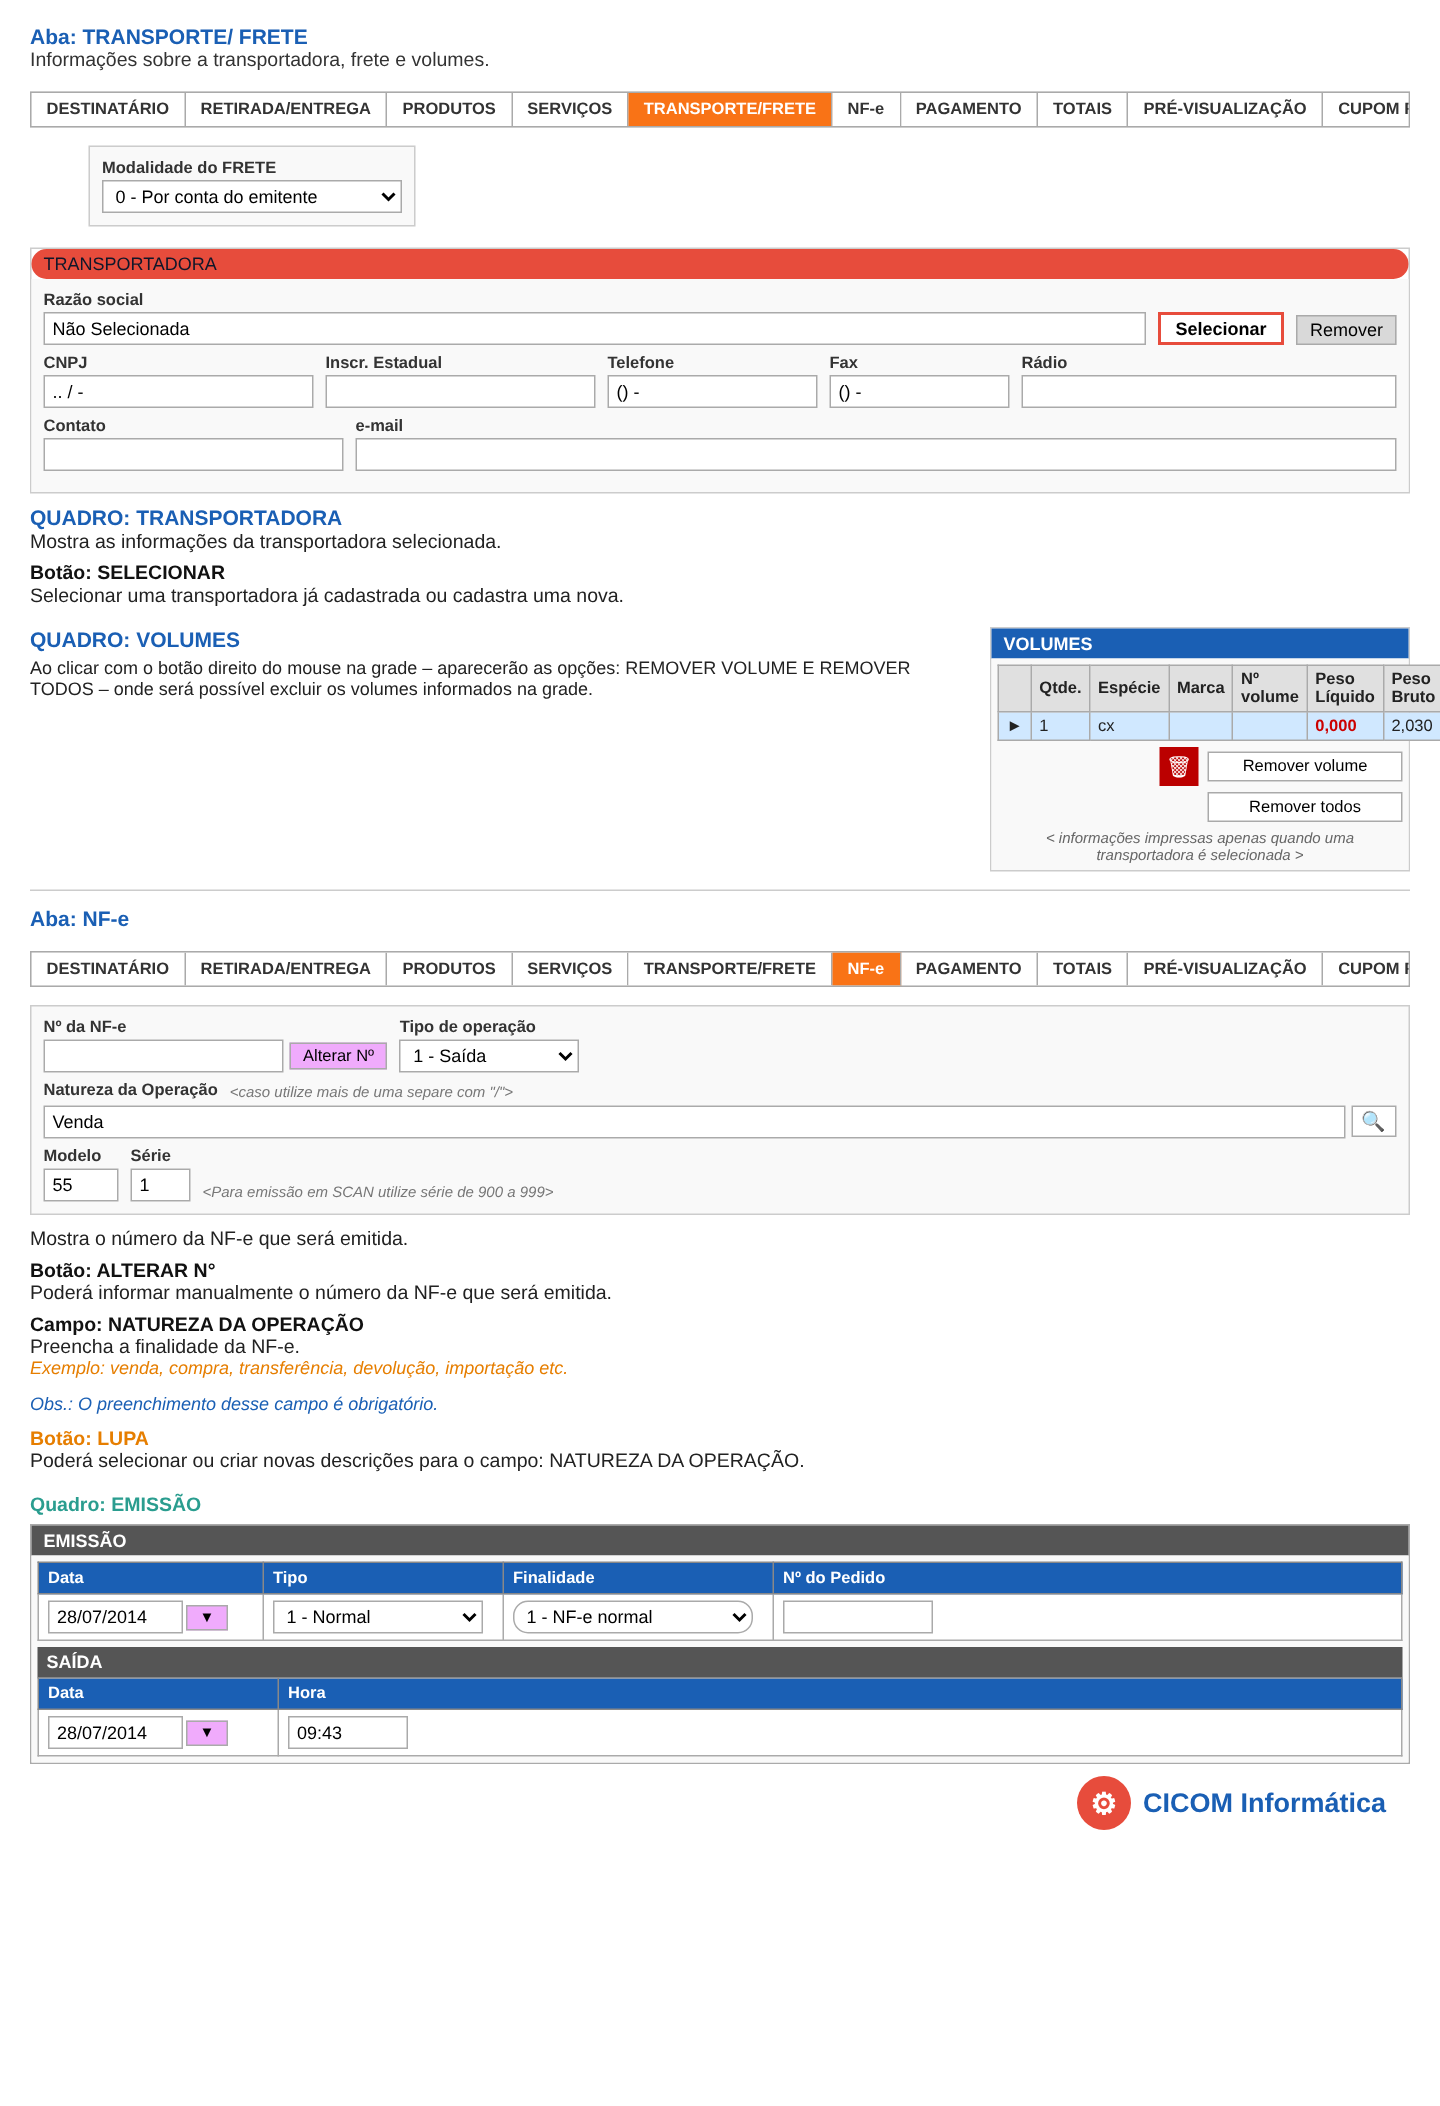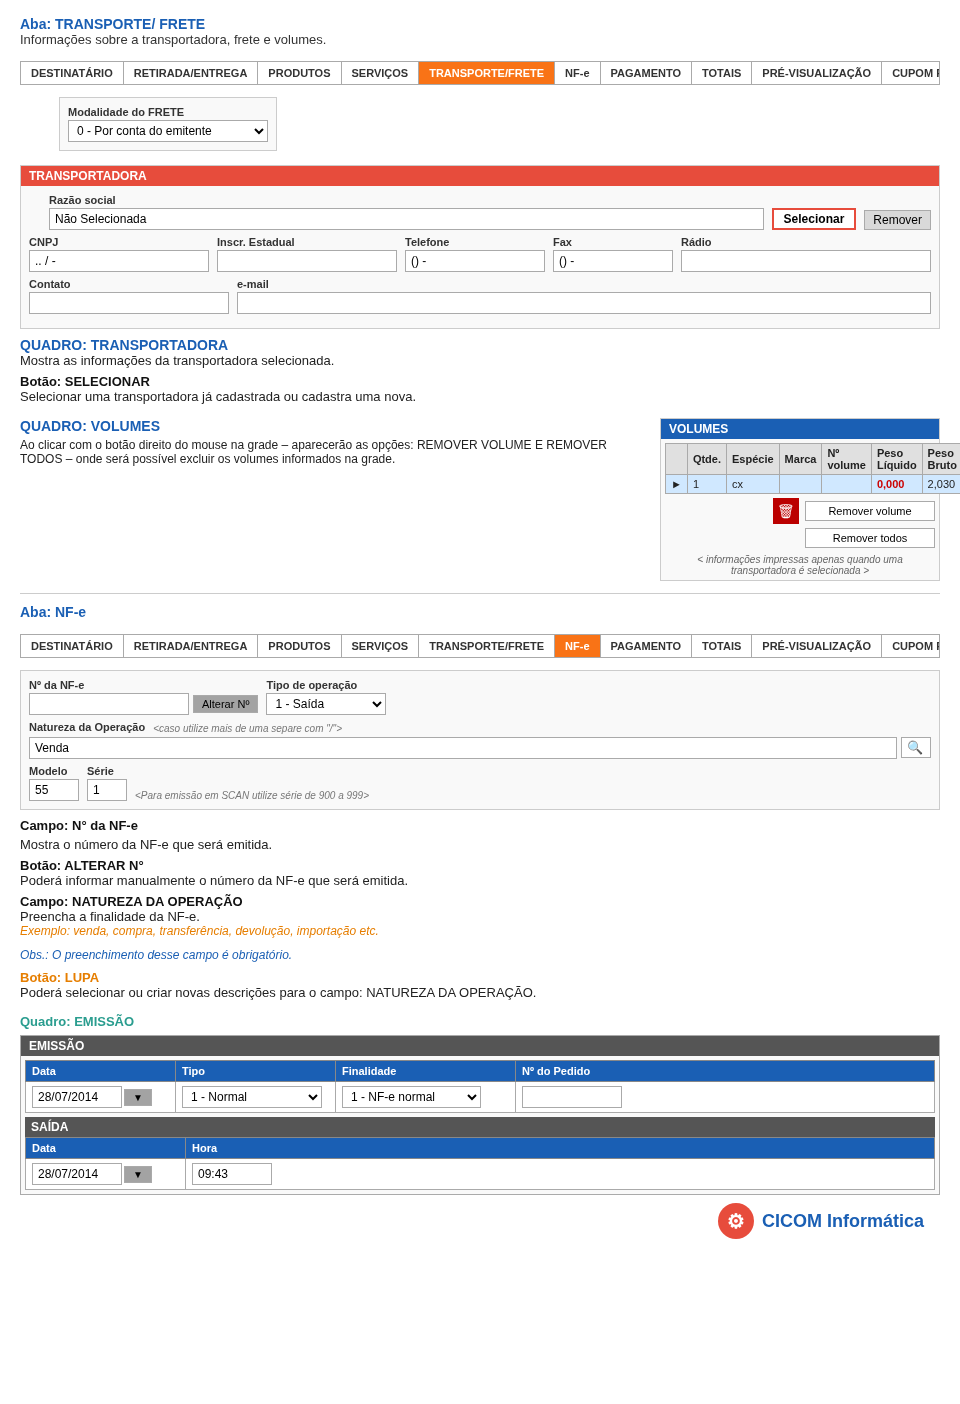--- a/index.html
+++ b/index.html
@@ -35,21 +35,21 @@
     .btn-action { background: #fff; border: 1px solid #aaa; padding: 3px 10px; font-size: 11px; cursor: pointer; width: 130px; text-align: center; }
 
     .italic-orange { color: #e67e00; font-style: italic; font-size: 12px; margin-bottom: 10px; }
     .italic-blue { color: #1a5fb4; font-style: italic; font-size: 12px; }
 
     
     .nfe-panel { border: 1px solid #ccc; padding: 8px; background: #f9f9f9; margin-bottom: 6px; }
     .nfe-row { display: flex; gap: 8px; align-items: flex-end; margin-bottom: 6px; }
     .nfe-field-label { font-size: 11px; font-weight: bold; color: #333; margin-bottom: 2px; }
     .nfe-input { border: 1px solid #aaa; padding: 3px 5px; font-size: 12px; background: #fff; height: 22px; }
-    .btn-alterar { background: #a3a3a3; border: 1px solid #aaa; padding: 2px 8px; font-size: 11px; cursor: pointer; }
+    .btn-alterar { background: #f0abfc; border: 1px solid #aaa; padding: 2px 8px; font-size: 11px; cursor: pointer; }
     .btn-lupa { background: #fff; border: 1px solid #aaa; padding: 2px 6px; font-size: 13px; cursor: pointer; float: right; margin-top: -2px; }
     .natureza-row { margin-bottom: 6px; }
     .natureza-hint { font-size: 10px; color: #777; font-style: italic; }
     .natureza-input { border: 1px solid #aaa; padding: 3px 5px; font-size: 12px; background: #fff; width: calc(100% - 32px); height: 22px; }
     .natureza-wrap { display: flex; align-items: center; gap: 4px; }
     .modelo-serie-row { display: flex; gap: 8px; align-items: flex-end; }
 
     
     .emissao-table { border-collapse: collapse; width: 100%; font-size: 12px; }
     .emissao-table th { background: #1a5fb4; color: #fff; border: 1px solid #888; padding: 4px 6px; text-align: left; font-size: 11px; }
@@ -68,21 +68,21 @@
 
     
     .footer-logo { display: flex; align-items: center; justify-content: flex-end; padding: 8px 16px; gap: 8px; }
     .logo-gear { width: 36px; height: 36px; background: #e74c3c; border-radius: 50%; display: flex; align-items: center; justify-content: center; color: #fff; font-size: 20px; font-weight: bold; }
     .logo-text { font-size: 18px; font-weight: bold; color: #1a5fb4; }
     .campo-text { font-size: 13px; color: #222; }
 
     .highlight-red { border: 2px solid #e74c3c !important; }
 
     .transportadora-panel { border: 1px solid #ccc; margin-bottom: 8px; }
-    .transportadora-header { background: #e74c3c; color: #ffffff; font-weight: bold; padding: 3px 8px; font-size: 12px; }
+    .transportadora-header { background: #e74c3c; color: #0f172a; font-weight: normal; padding: 3px 8px; font-size: 12px; border-radius: 10px; }
     .transportadora-body { padding: 8px; background: #f9f9f9; }
 
     .divider-line { border: none; border-top: 1px solid #ccc; margin: 10px 0; }
   </style>
 </head>
 <body>
 
 <div class="page">
 
   <div class="section-block">
@@ -110,21 +110,21 @@
         <option id="modalidade-opt">0 - Por conta do emitente</option>
       </select>
     </div>
   </div>
 
   <div class="transportadora-panel">
     <div class="transportadora-header">TRANSPORTADORA</div>
     <div class="transportadora-body">
 
       <div class="form-row" style="align-items:flex-end;">
-        <div class="form-group" style="flex:1;margin-left:20px;">
+        <div class="form-group" style="flex:1;">
           <div class="form-label">Razão social</div>
           <input type="text" class="form-input" style="width: 100%;" id="razao-input" value="Não Selecionada">
         </div>
         <button class="btn-select highlight-red">Selecionar</button>
         <button class="btn-remove">Remover</button>
       </div>
 
       <div class="form-row">
         <div class="form-group" style="width:180px;">
           <div class="form-label">CNPJ</div>
@@ -275,26 +275,20 @@
         <div class="nfe-field-label">Série</div>
         <input type="text" class="nfe-input" style="width: 40px;" id="serie-inp" value="1">
       </div>
       <div class="form-group" style="justify-content:flex-end; align-self:flex-end;">
         <span style="font-size:10px; color:#777; font-style:italic;">&lt;Para emissão em SCAN utilize série de 900 a 999&gt;</span>
       </div>
     </div>
   </div>
 
   <div class="section-block" style="margin-top:8px;">
-    <div style="display:flex; gap:6px; align-items:flex-start; margin-bottom:4px;">
-      <div>
-        <span class="bold-black">Campo:</span>
-        <span class="bold-black">N° da NF-e</span>
-      </div>
-    </div>
     <div class="campo-text">Mostra o número da NF-e que será emitida.</div>
 
     <div class="bold-black" style="margin-top:6px;">Botão: ALTERAR N°</div>
     <div class="campo-text">Poderá informar manualmente o número da NF-e que será emitida.</div>
 
     <div class="bold-black" style="margin-top:6px;">Campo: NATUREZA DA OPERAÇÃO</div>
     <div class="campo-text">Preencha a finalidade da NF-e.</div>
     <div class="italic-orange">Exemplo: venda, compra, transferência, devolução, importação etc.</div>
     <div class="italic-blue">Obs.: O preenchimento desse campo é obrigatório.</div>
 
@@ -323,21 +317,21 @@
                 <input type="text" class="form-input" style="width: 90px;" id="emissao-data-inp" value="28/07/2014">
                 <button class="btn-alterar" style="font-size:10px;">▼</button>
               </div>
             </td>
             <td style="width:160px;">
               <select class="form-select" style="width:140px;">
                 <option id="tipo-emissao-opt">1 - Normal</option>
               </select>
             </td>
             <td style="width:180px;">
-              <select class="form-select" style="width:139px;">
+              <select class="form-select" style="width:160px;border-radius:10px;">
                 <option id="finalidade-opt">1 - NF-e normal</option>
               </select>
             </td>
             <td>
               <input type="text" class="form-input" style="width: 100px;">
             </td>
           </tr>
         </tbody>
       </table>
 

